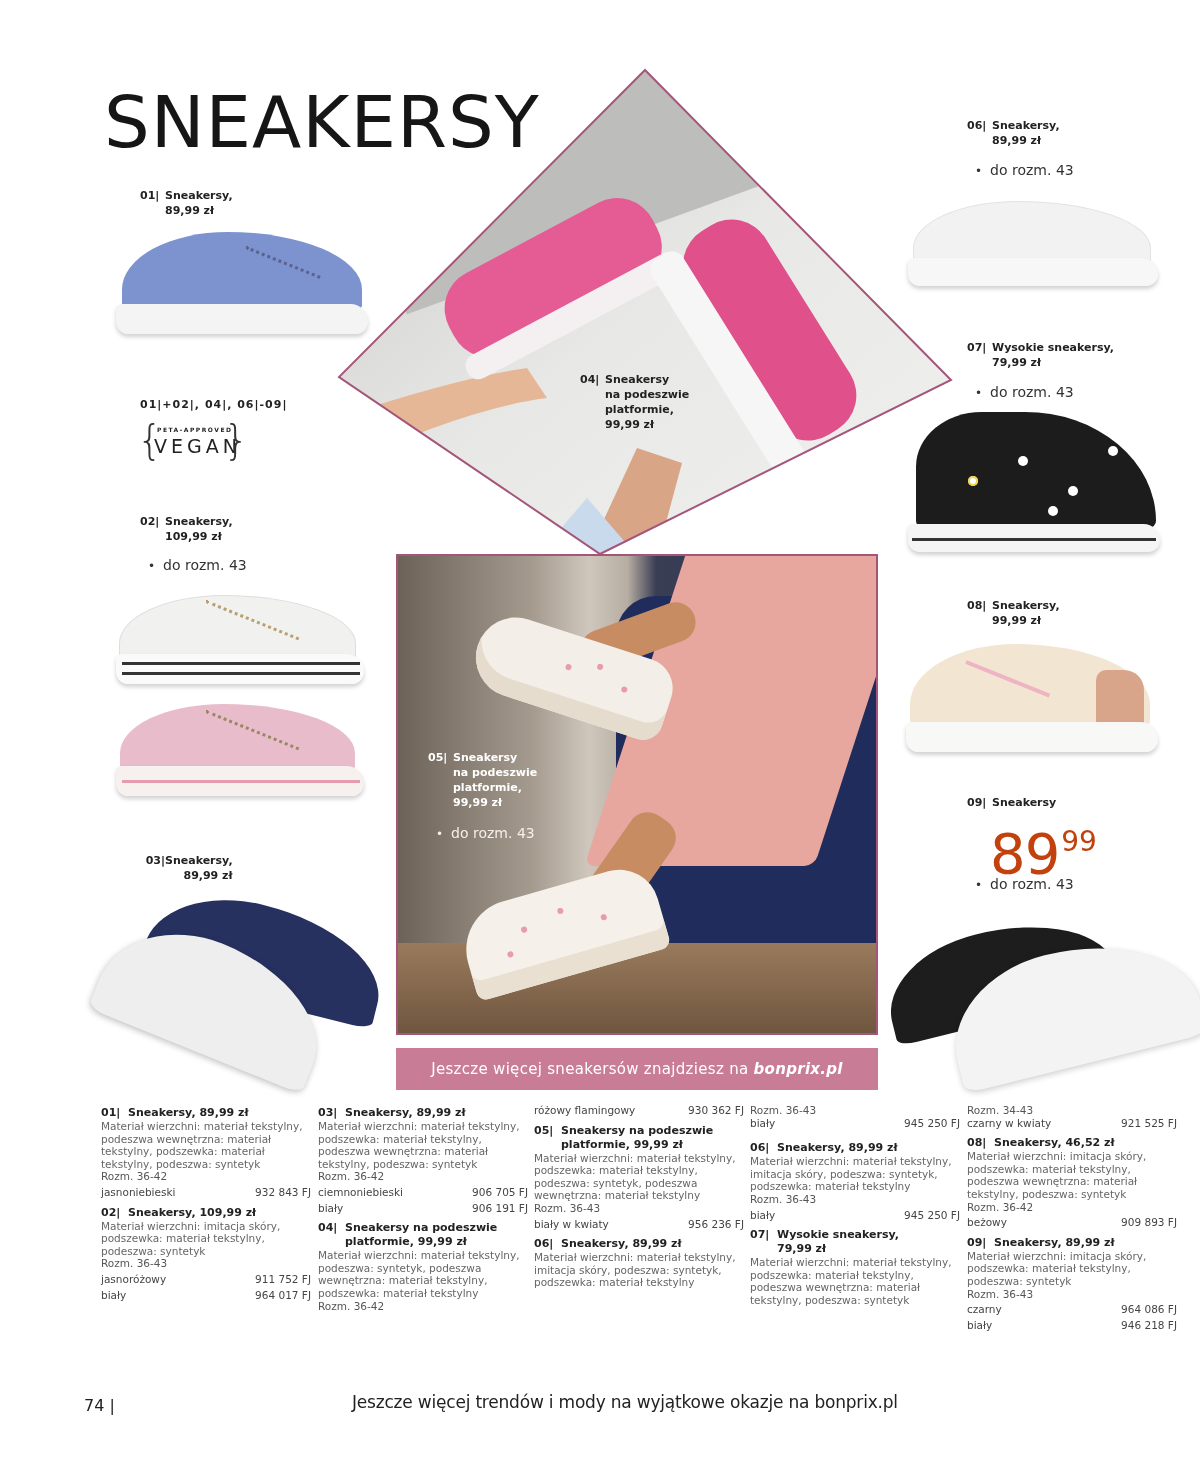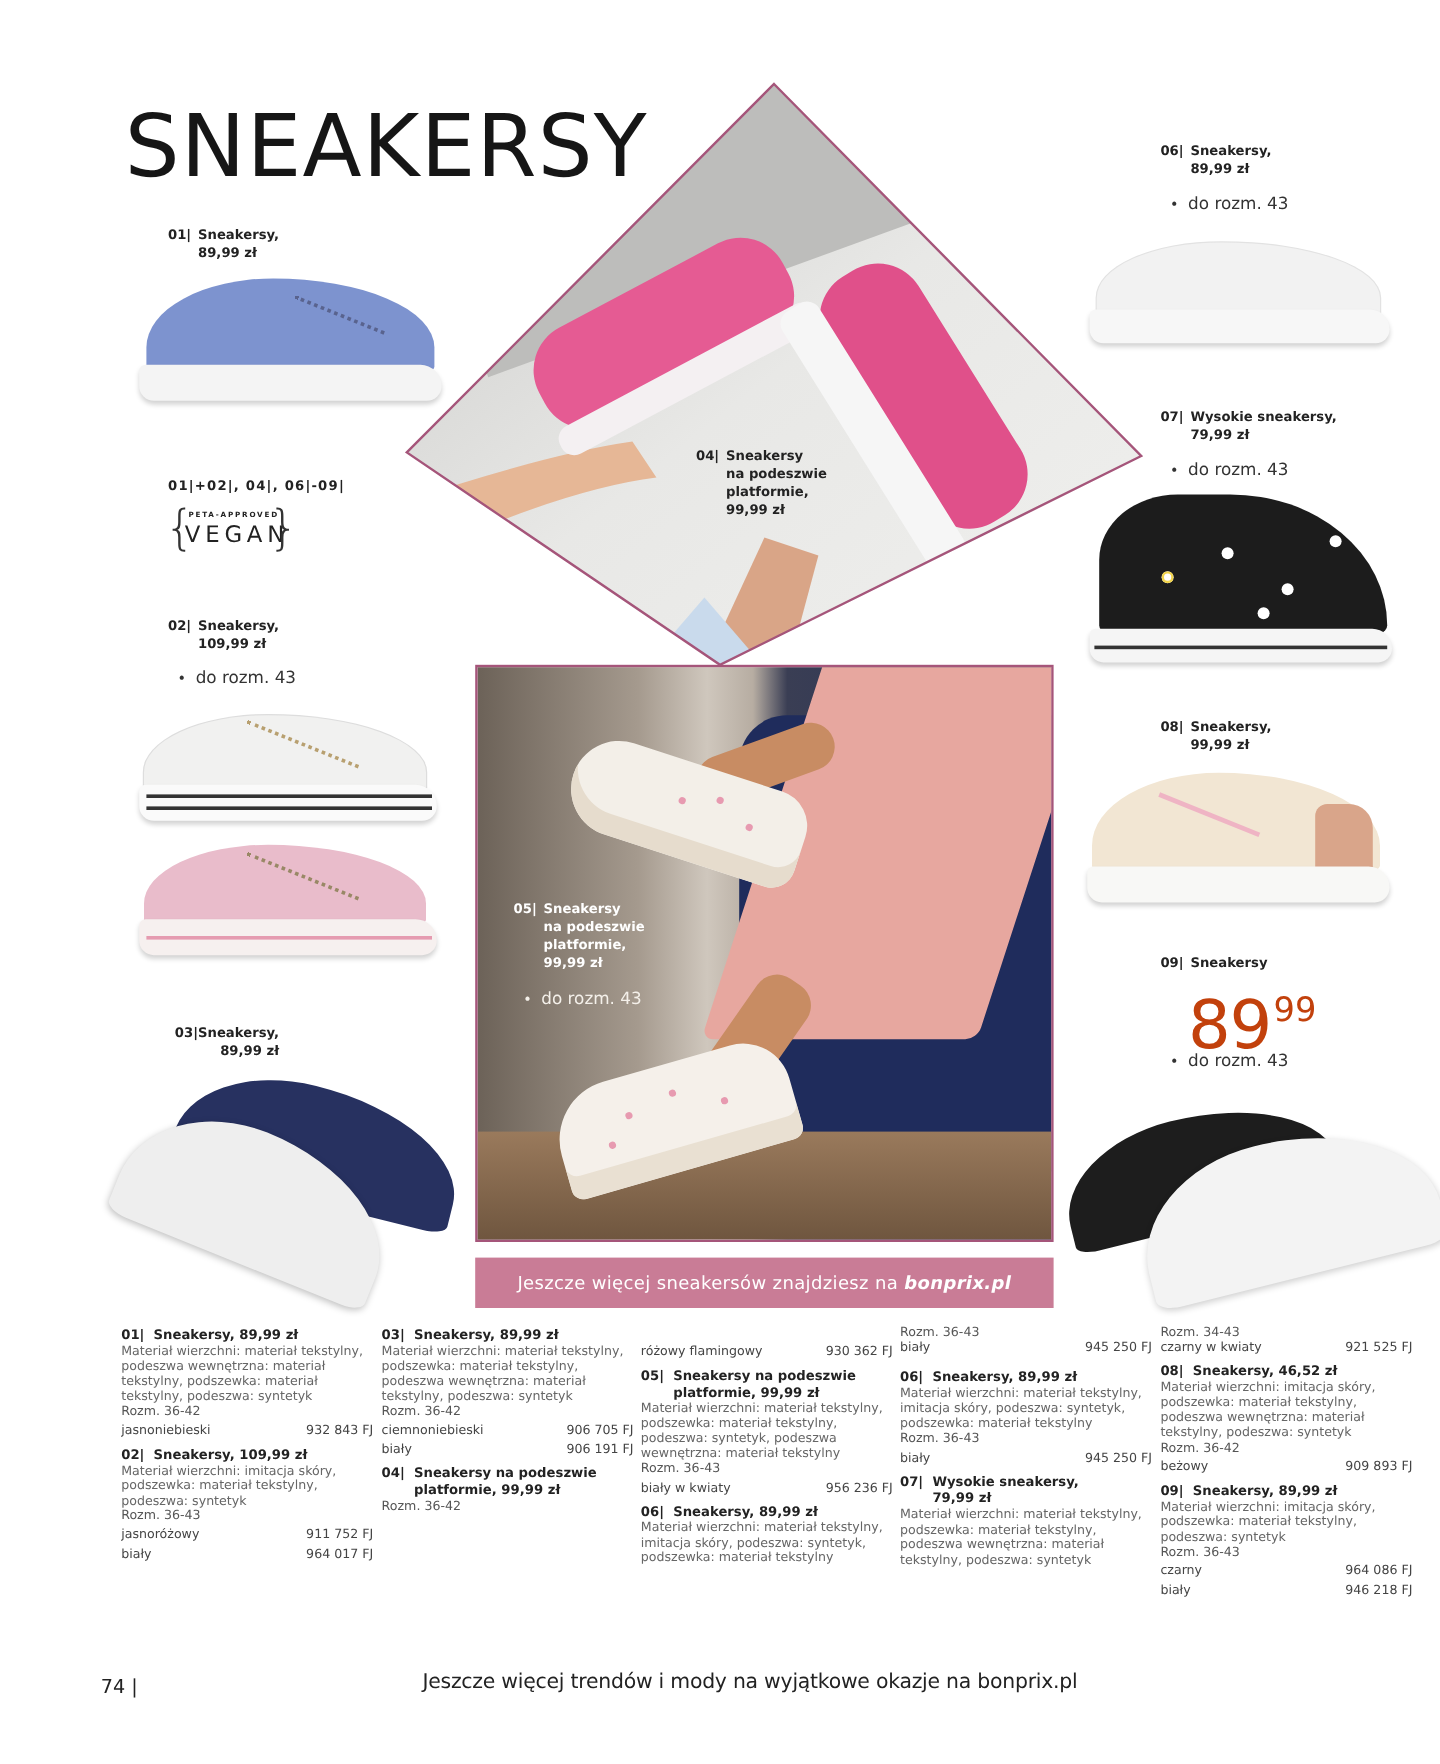--- a/index.html
+++ b/index.html
@@ -275,27 +275,28 @@
         <span>ciemnoniebieski</span>
         <span>906 705 FJ</span>
       </div>
     <div class="row">
         <span>biały</span>
         <span>906 191 FJ</span>
       </div>
   </div>
   <div class="block">
     <div class="head"><span class="num">04|</span><span>Sneakersy na podeszwie</span><span class="cont">platformie, 99,99 zł</span></div>
+    <div class="desc">Materiał wierzchni: materiał tekstylny, podeszwa: syntetyk, podeszwa wewnętrzna: materiał tekstylny, podszewka: materiał tekstylny</div>
     <div>Rozm. 36-42</div>
   </div>
 </div>
 
 <div class="col" style="left:534px;">
   <div class="block">
-    <div class="row" style="margin-top:16px;gap:23px;">
+    <div class="row" style="margin-top:0;gap:23px;">
         <span>różowy flamingowy</span>
         <span>930 362 FJ</span>
       </div>
   </div>
   <div class="block">
     <div class="head"><span class="num">05|</span><span>Sneakersy na podeszwie</span><span class="cont">platformie, 99,99 zł</span></div>
     <div class="desc">Materiał wierzchni: materiał tekstylny, podszewka: materiał tekstylny, podeszwa: syntetyk, podeszwa wewnętrzna: materiał tekstylny</div>
     <div>Rozm. 36-43</div>
     <div class="row">
         <span>biały w kwiaty</span>

